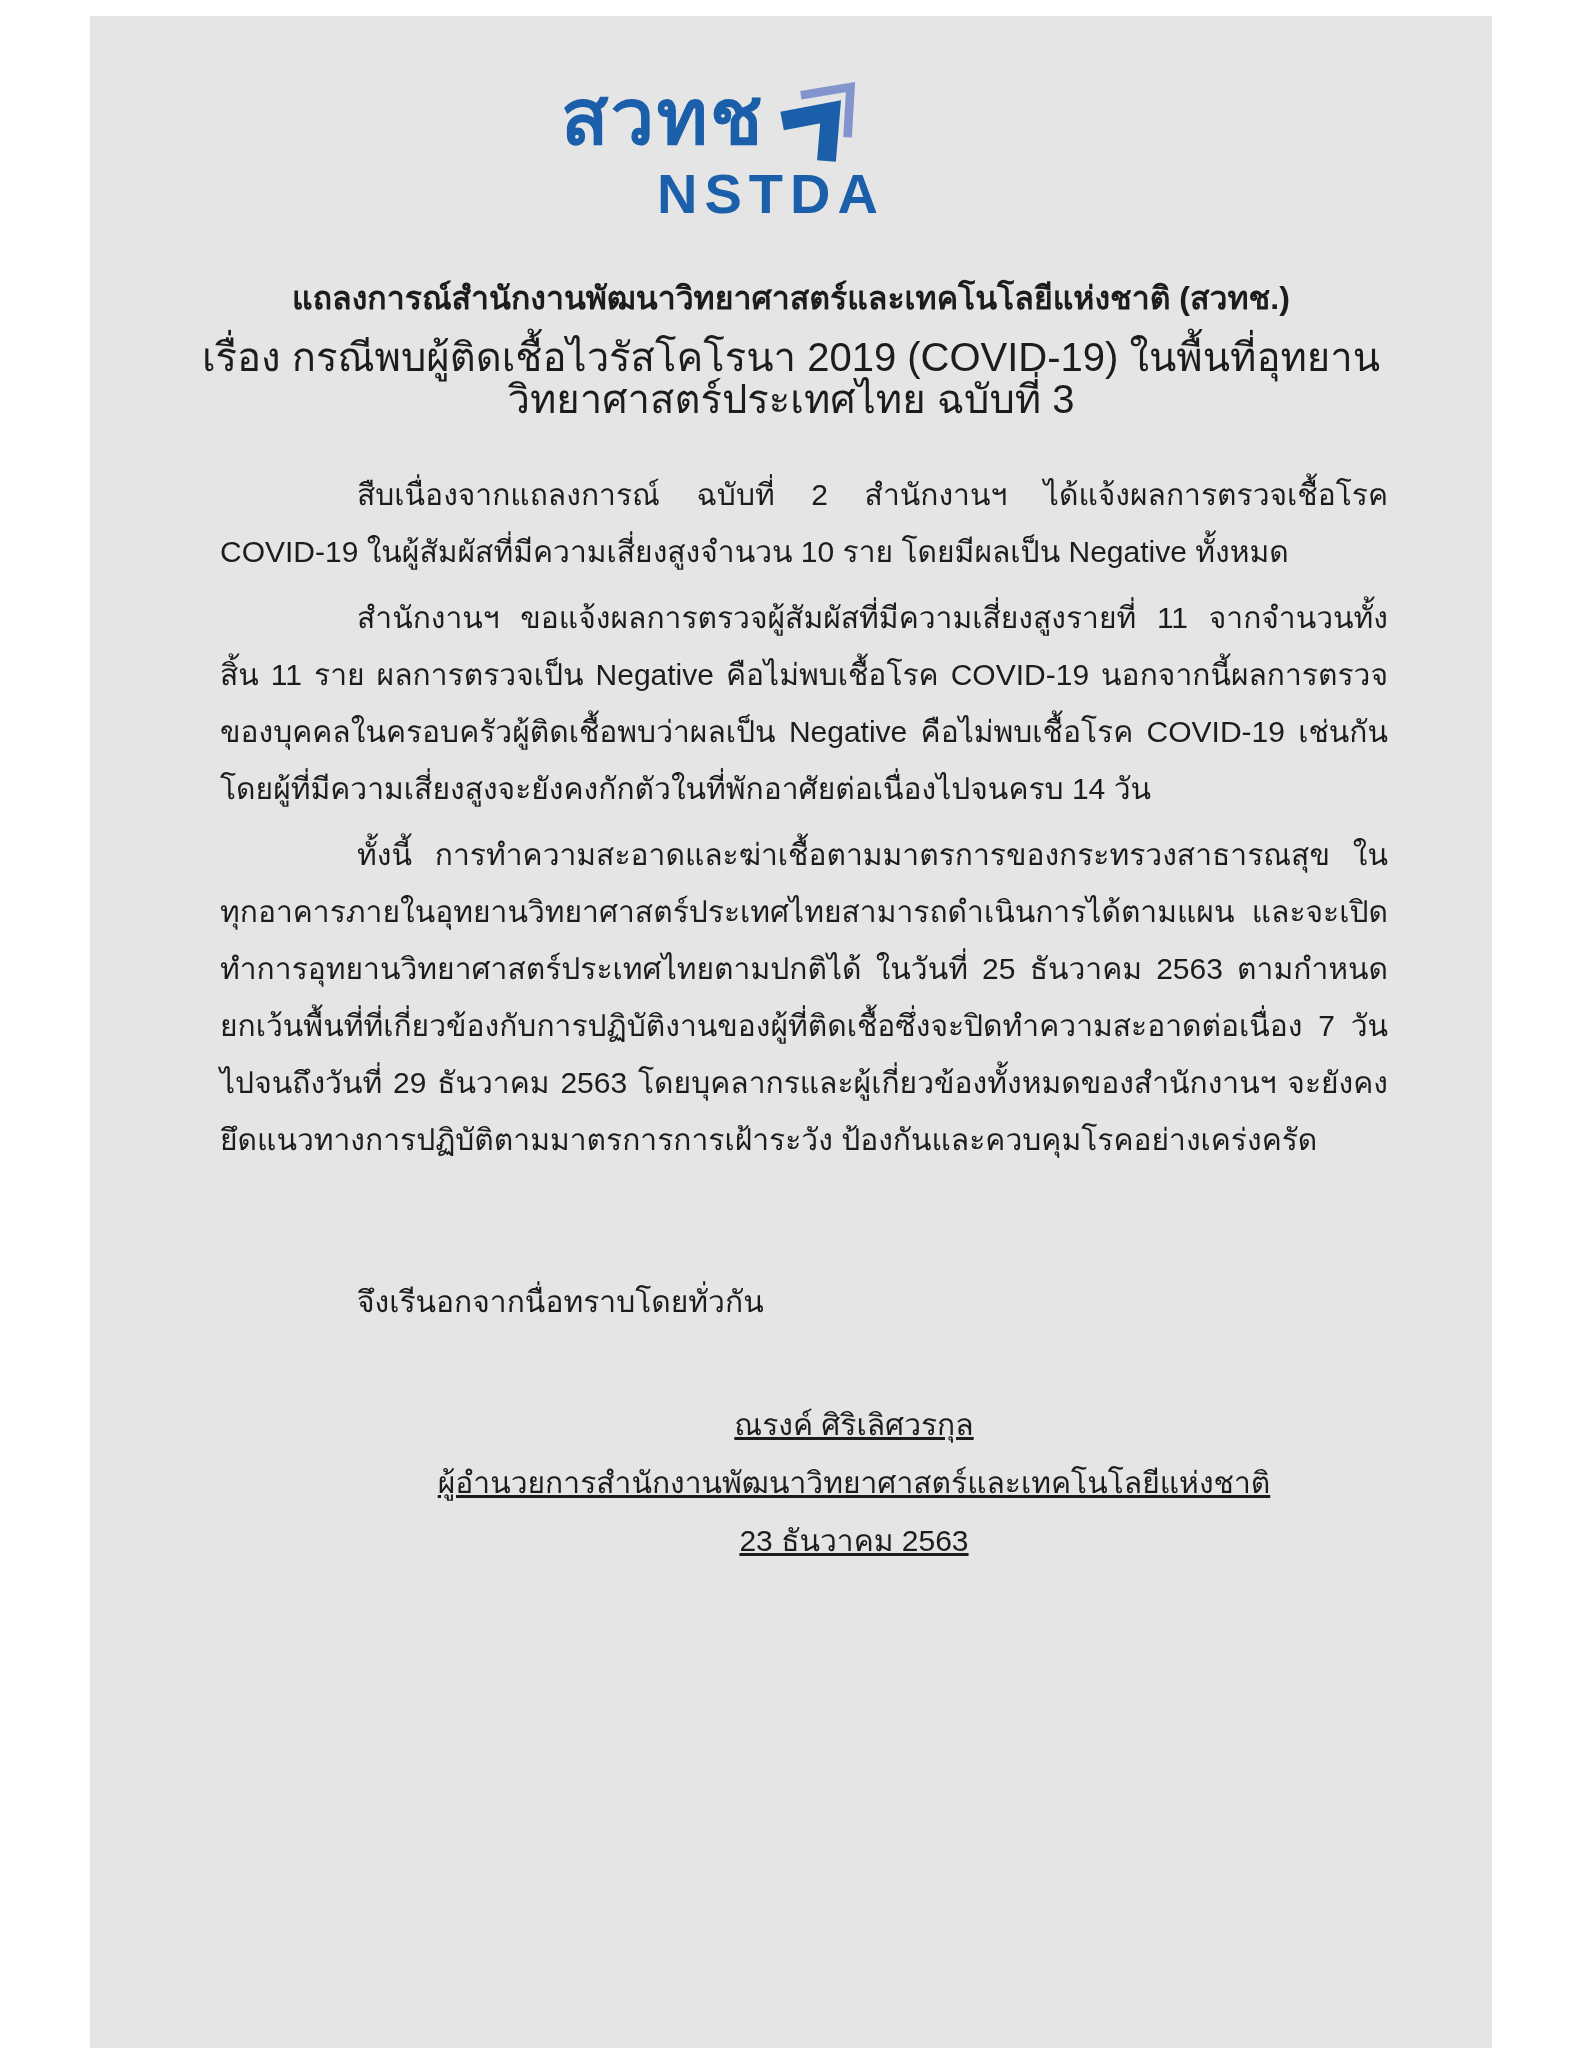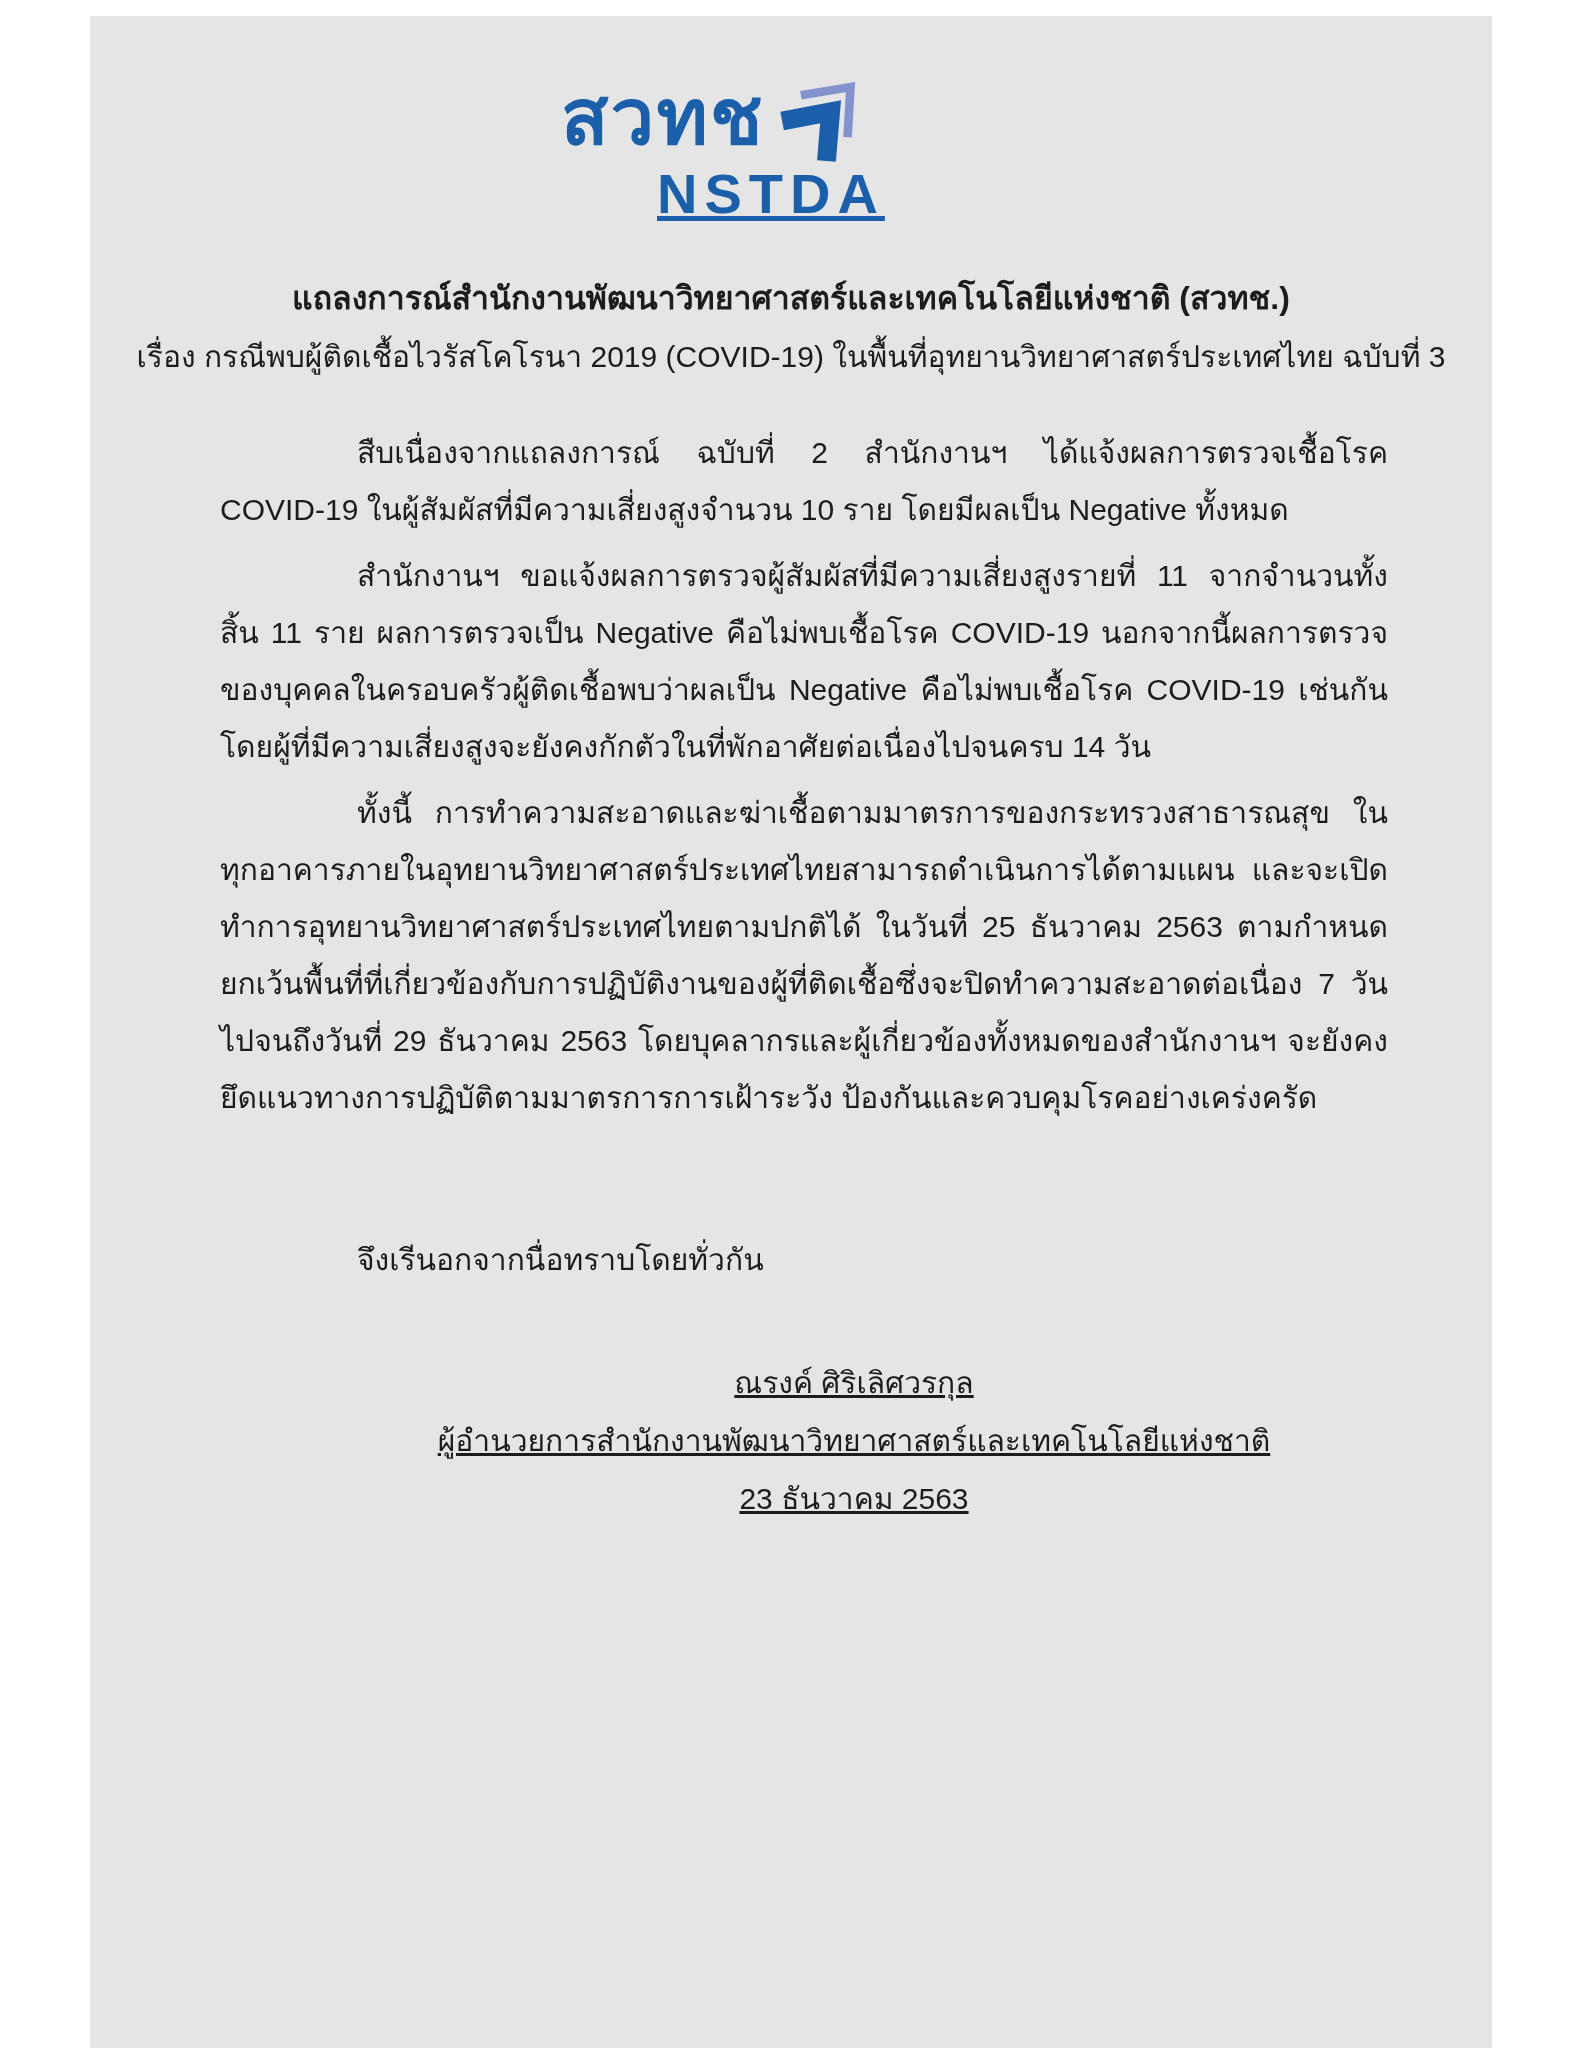--- a/index.html
+++ b/index.html
@@ -44,36 +44,35 @@
     margin-top: -8px;
   }
   .logo-latin {
     font-size: 56px;
     font-weight: bold;
     line-height: 56px;
     color: #1b5faa;
     letter-spacing: 7px;
     margin-left: 96px;
     margin-top: -14px;
-    text-decoration: underline;
   }
 
   
   .doc-title {
     margin-top: 48px;
     text-align: center;
     font-size: 32px;
     font-weight: bold;
     line-height: 44px;
     padding: 0 90px;
   }
   .doc-subject {
     margin-top: 16px;
     text-align: center;
-    font-size: 30px;
+    font-size: 40px;
     line-height: 42px;
     padding: 0 40px;
   }
 
   
   .doc-body {
     margin-top: 46px;
     padding-left: 130px;
     padding-right: 104px;
   }

